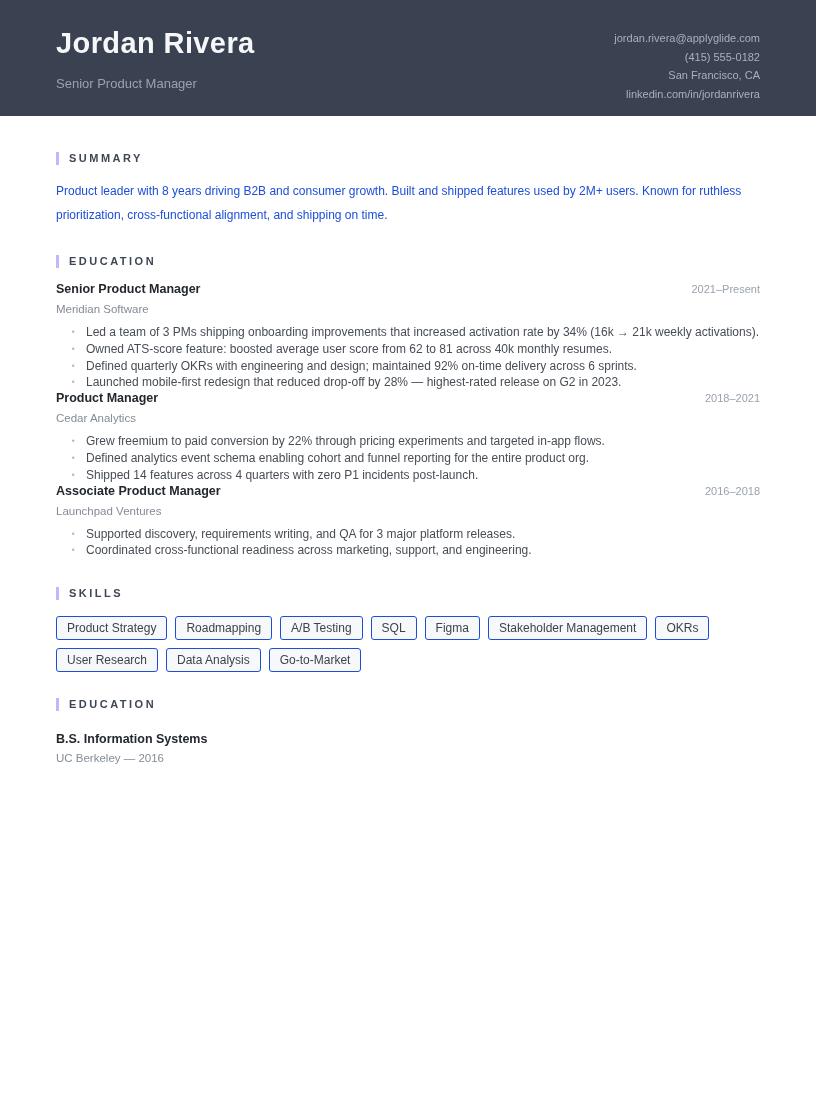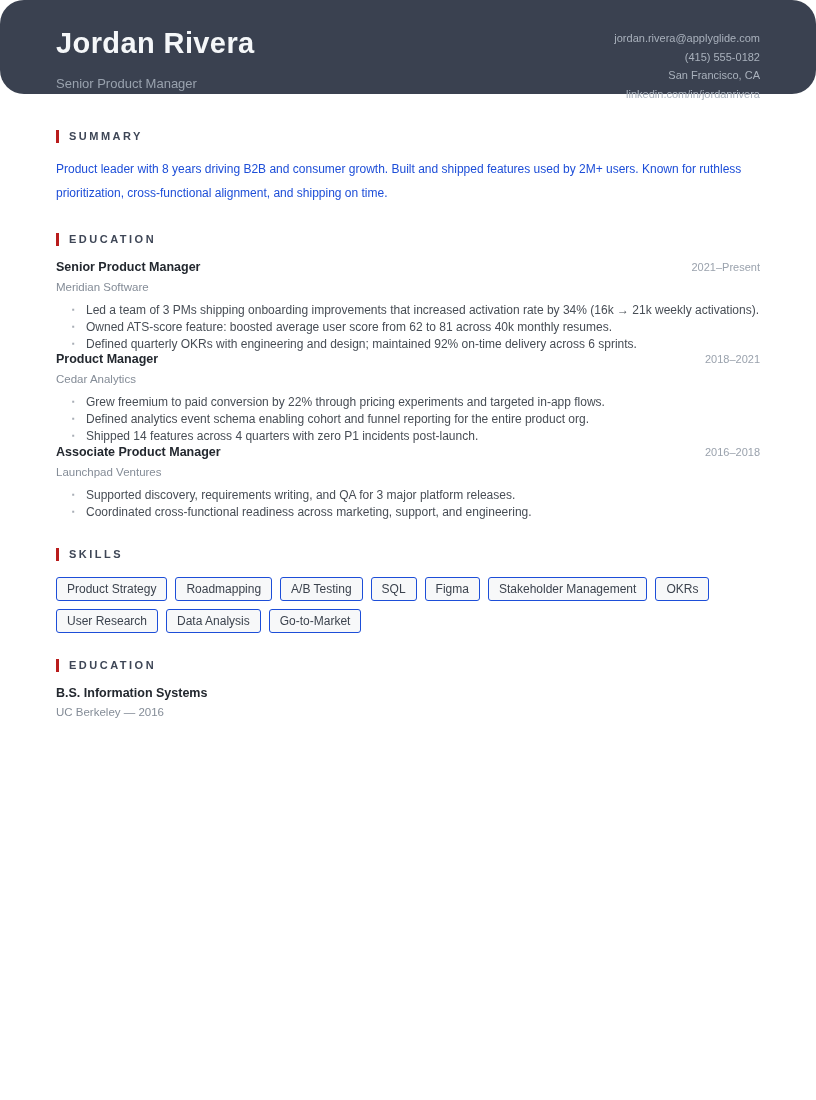--- a/index.html
+++ b/index.html
@@ -5,25 +5,24 @@
   * { box-sizing: border-box; margin: 0; padding: 0; }
   html, body { width: 816px; }
   body {
     height: 1100px;
     background: #ffffff;
     font-family: "Liberation Sans", sans-serif;
     color: #474d55;
   }
   .header {
     background: #3a4150;
-    height: 94px;
+    height: 116px;
     padding: 26px 56px 0 56px;
     display: flex;
     justify-content: space-between;
-    border-radius: 24px;
   }
   .name {
     font-size: 29px;
     line-height: 34px;
     font-weight: bold;
     color: #f5f7f9;
     letter-spacing: 0.4px;
   }
   .subtitle {
     margin-top: 16px;
@@ -32,21 +31,21 @@
   }
   .contact {
     text-align: right;
     font-size: 11px;
     line-height: 18.5px;
     color: #a9b1bc;
     padding-top: 3px;
   }
   .main { padding: 0 56px; }
   .sec-heading {
-    border-left: 3px solid #b91c1c;
+    border-left: 3px solid #c4b5fd;
     padding-left: 10px;
     font-size: 11px;
     font-weight: bold;
     letter-spacing: 2.5px;
     color: #3e4656;
     line-height: 13px;
   }
   .section-summary   { margin-top: 36px; }
   .section-experience{ margin-top: 28px; }
   .section-skills    { margin-top: 28px; }
@@ -108,21 +107,21 @@
     background: #f7f8f9;
     border: 1px solid #1d4ed8;
     border-radius: 3px;
     padding: 4px 10px;
     font-size: 12px;
     line-height: 14px;
     color: #3c434e;
     white-space: nowrap;
   }
   .degree {
-    margin-top: 14px;
+    margin-top: 21px;
     font-size: 12.5px;
     font-weight: bold;
     color: #23282f;
   }
   .school {
     margin-top: 6px;
     font-size: 11.5px;
     color: #848c97;
   }
 </style>
@@ -155,20 +154,21 @@
     <div class="job-first">
       <div class="job-head">
         <span class="job-title">Senior Product Manager</span>
         <span class="job-dates">2021–Present</span>
       </div>
       <div class="job-company">Meridian Software</div>
       <ul class="bullets">
         <li>Led a team of 3 PMs shipping onboarding improvements that increased activation rate by 34% (16k → 21k weekly activations).</li>
         <li>Owned ATS-score feature: boosted average user score from 62 to 81 across 40k monthly resumes.</li>
         <li>Defined quarterly OKRs with engineering and design; maintained 92% on-time delivery across 6 sprints.</li>
+        <li>Launched mobile-first redesign that reduced drop-off by 28% — highest-rated release on G2 in 2023.</li>
       </ul>
     </div>
 
     <div class="job">
       <div class="job-head">
         <span class="job-title">Product Manager</span>
         <span class="job-dates">2018–2021</span>
       </div>
       <div class="job-company">Cedar Analytics</div>
       <ul class="bullets">

